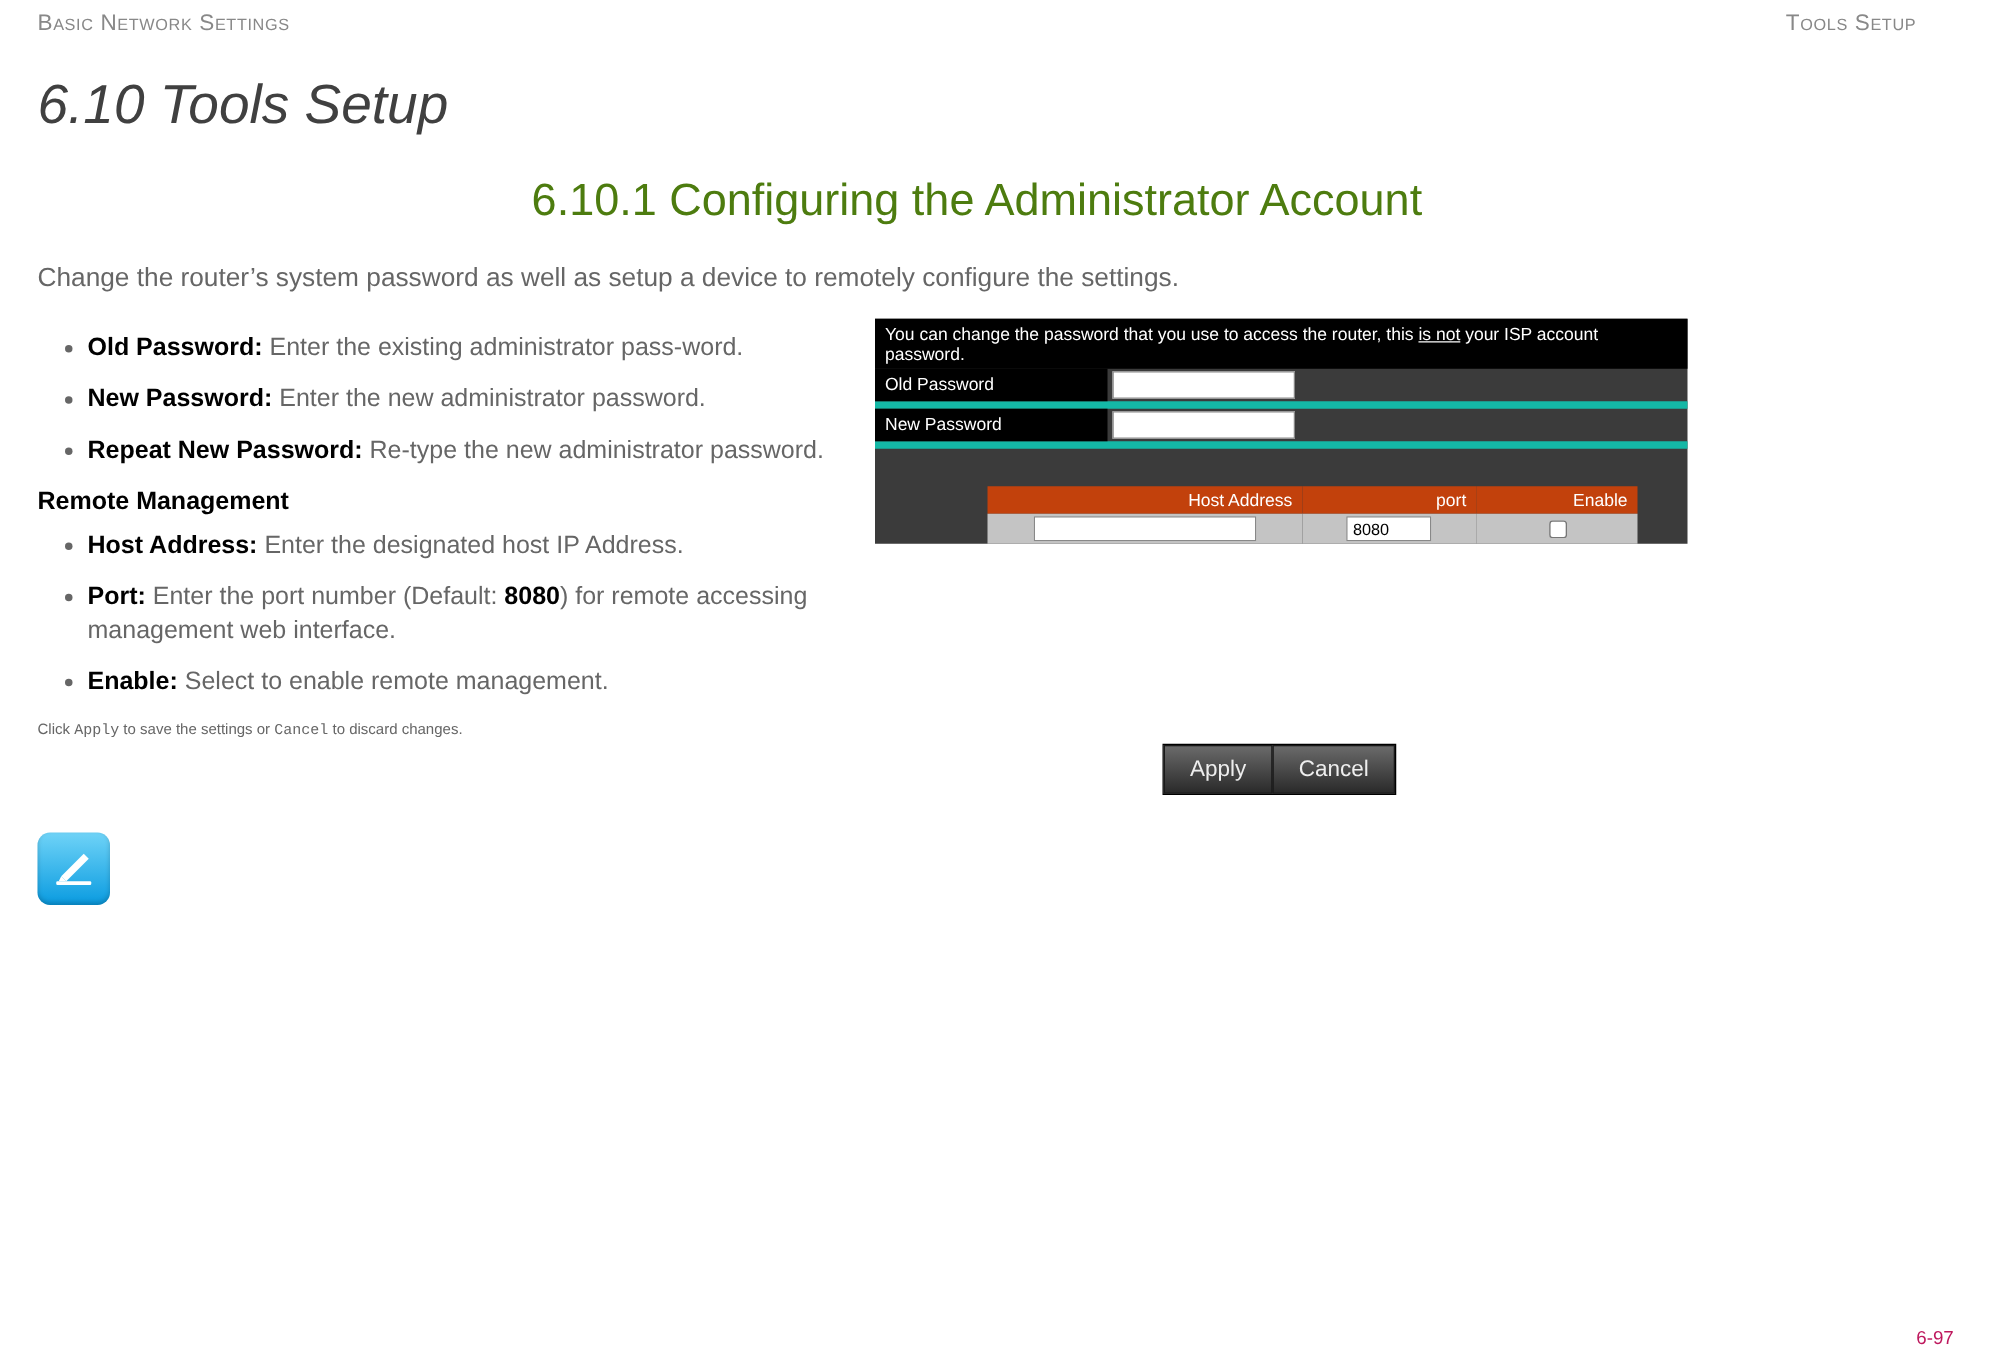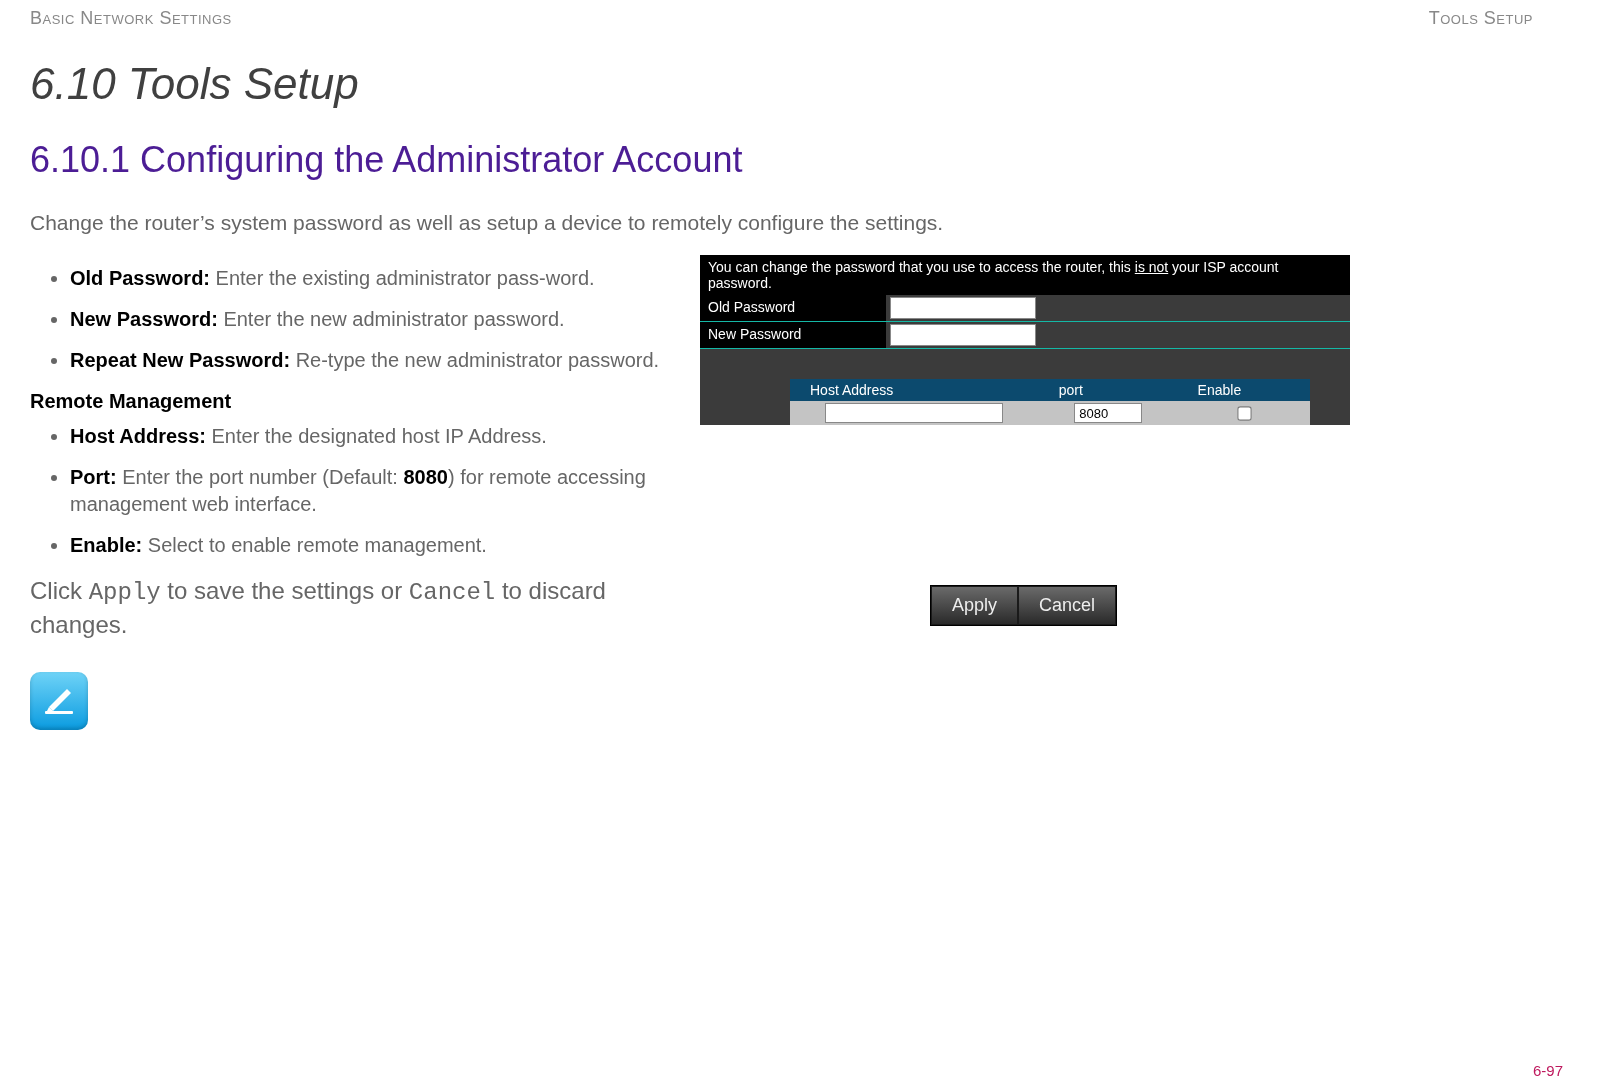--- a/index.html
+++ b/index.html
@@ -30,22 +30,23 @@
     font-weight: normal;
     font-size: 44px;
     color: #404040;
     margin: 30px 0 10px 0;
     font-style: italic;
   }
   h2.subsection-title {
     font-family: Verdana, Arial, sans-serif;
     font-weight: normal;
     font-size: 36px;
-    color: #4c1d95;
+    color: #4d7c0f;
     margin: 30px 0 20px 0;
+    text-align: center;
   }
   .intro {
     color: #666;
     font-size: 21px;
     margin: 30px 0 20px 0;
   }
   .content-row {
     display: flex;
     gap: 30px;
   }
@@ -70,21 +71,21 @@
     color: #000;
   }
   .subhead {
     color: #000;
     font-weight: bold;
     font-size: 20px;
     margin: 8px 0 10px 0;
   }
   .apply-cancel-para {
     color: #666;
-    font-size: 24px;
+    font-size: 12px;
     line-height: 1.35;
     margin-top: 4px;
   }
   .mono {
     font-family: "Courier New", monospace;
   }
   
   .router-panel {
     background: #3b3b3b;
     color: #fff;
@@ -96,21 +97,21 @@
     padding: 4px 8px;
     font-size: 14px;
   }
   .router-hint .underline {
     text-decoration: underline;
     text-align: center;
   }
   .router-form-row {
     display: flex;
     align-items: stretch;
-    border-bottom: 1px solid #14b8a6;
+    border-bottom: 6px solid #14b8a6;
   }
   .router-form-row .label-cell {
     background: #000;
     color: #fff;
     width: 170px;
     padding: 4px 8px;
     font-size: 14px;
   }
   .router-form-row .input-cell {
     padding: 2px 4px;
@@ -123,25 +124,25 @@
     font-size: 13px;
   }
   .router-table {
     margin-top: 30px;
     width: 520px;
     margin-left: 90px;
     border-collapse: collapse;
     font-size: 14px;
   }
   .router-table th {
-    background: #0c4a6e;
+    background: #c2410c;
     color: #fff;
     font-weight: normal;
-    padding: 3px 20px;
-    text-align: left;
+    padding: 3px 8px;
+    text-align: right;
   }
   .router-table td {
     background: #c4c4c4;
     padding: 2px 6px;
     text-align: center;
   }
   .router-table td input[type=text] {
     width: 140px;
     height: 16px;
     border: 1px solid #888;

